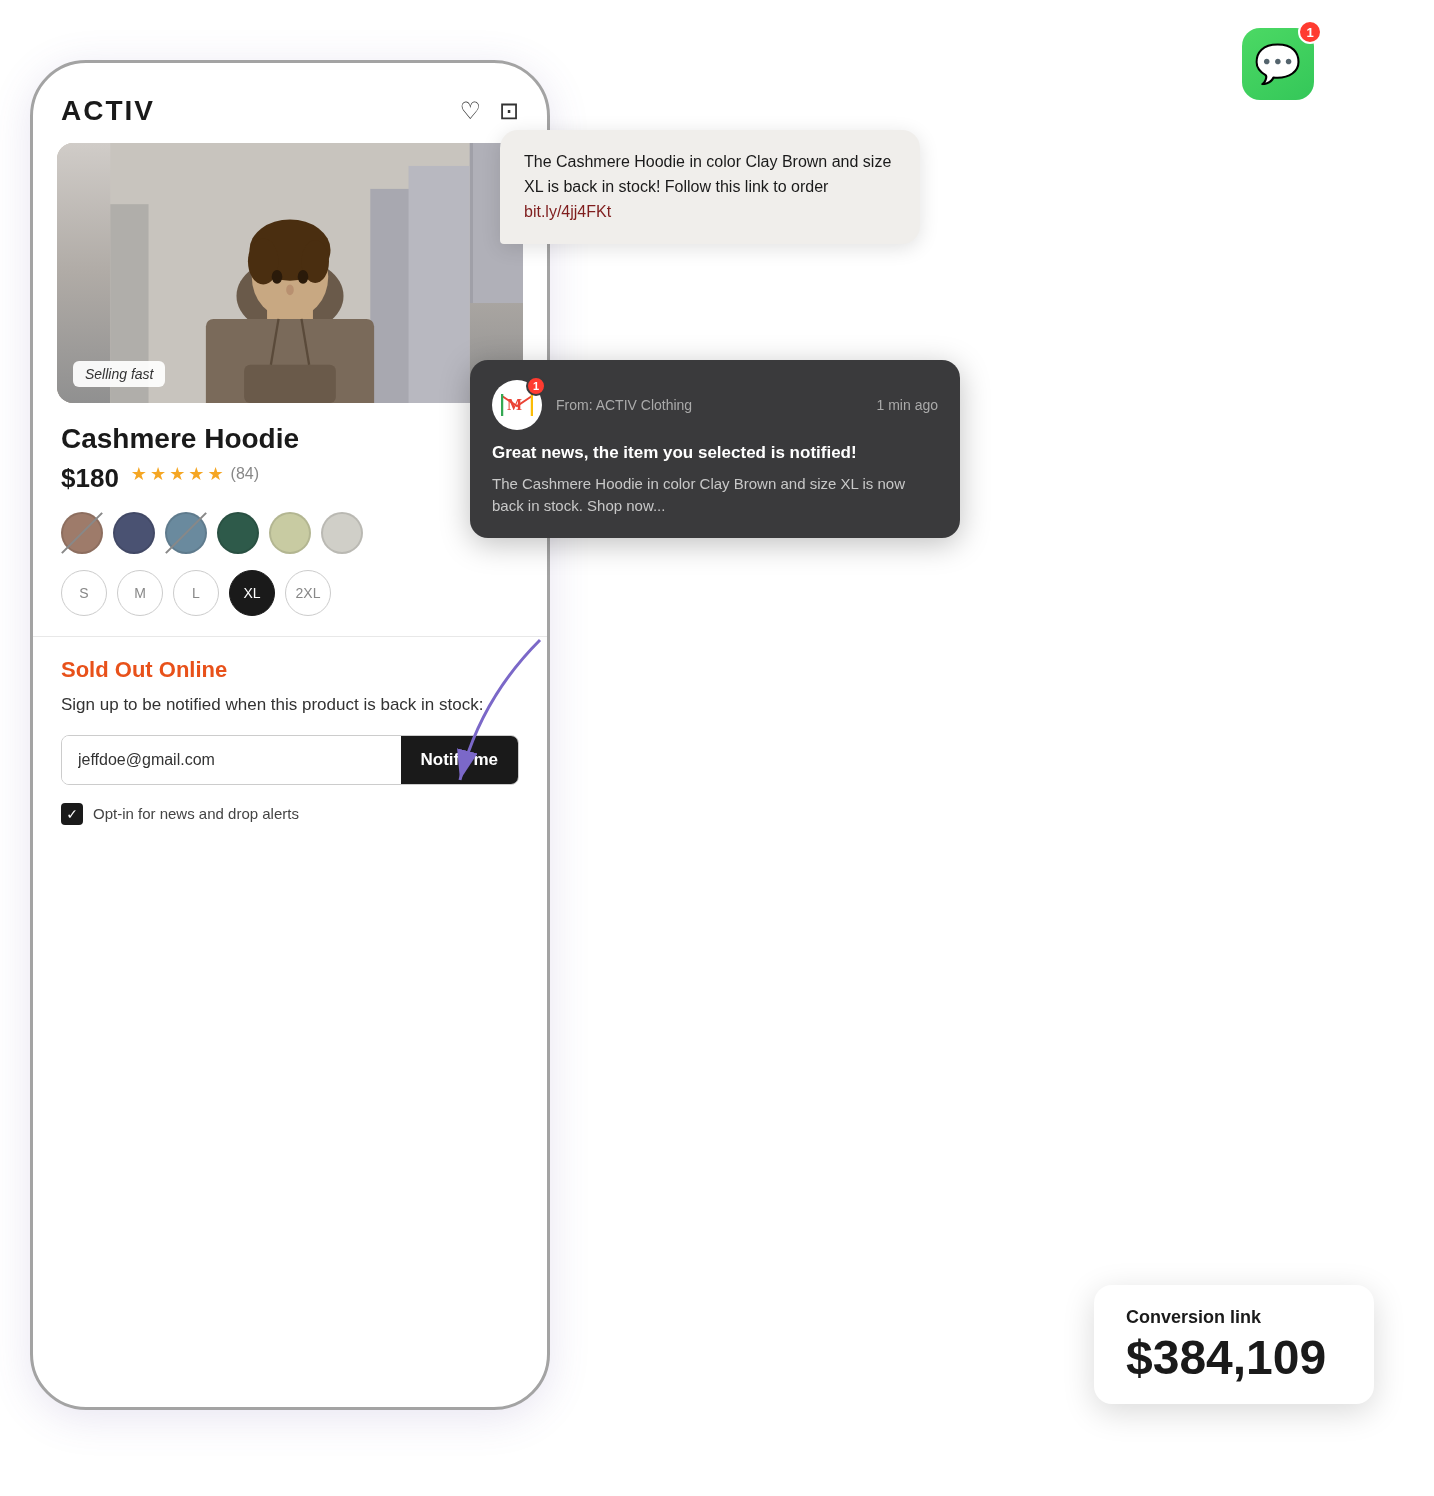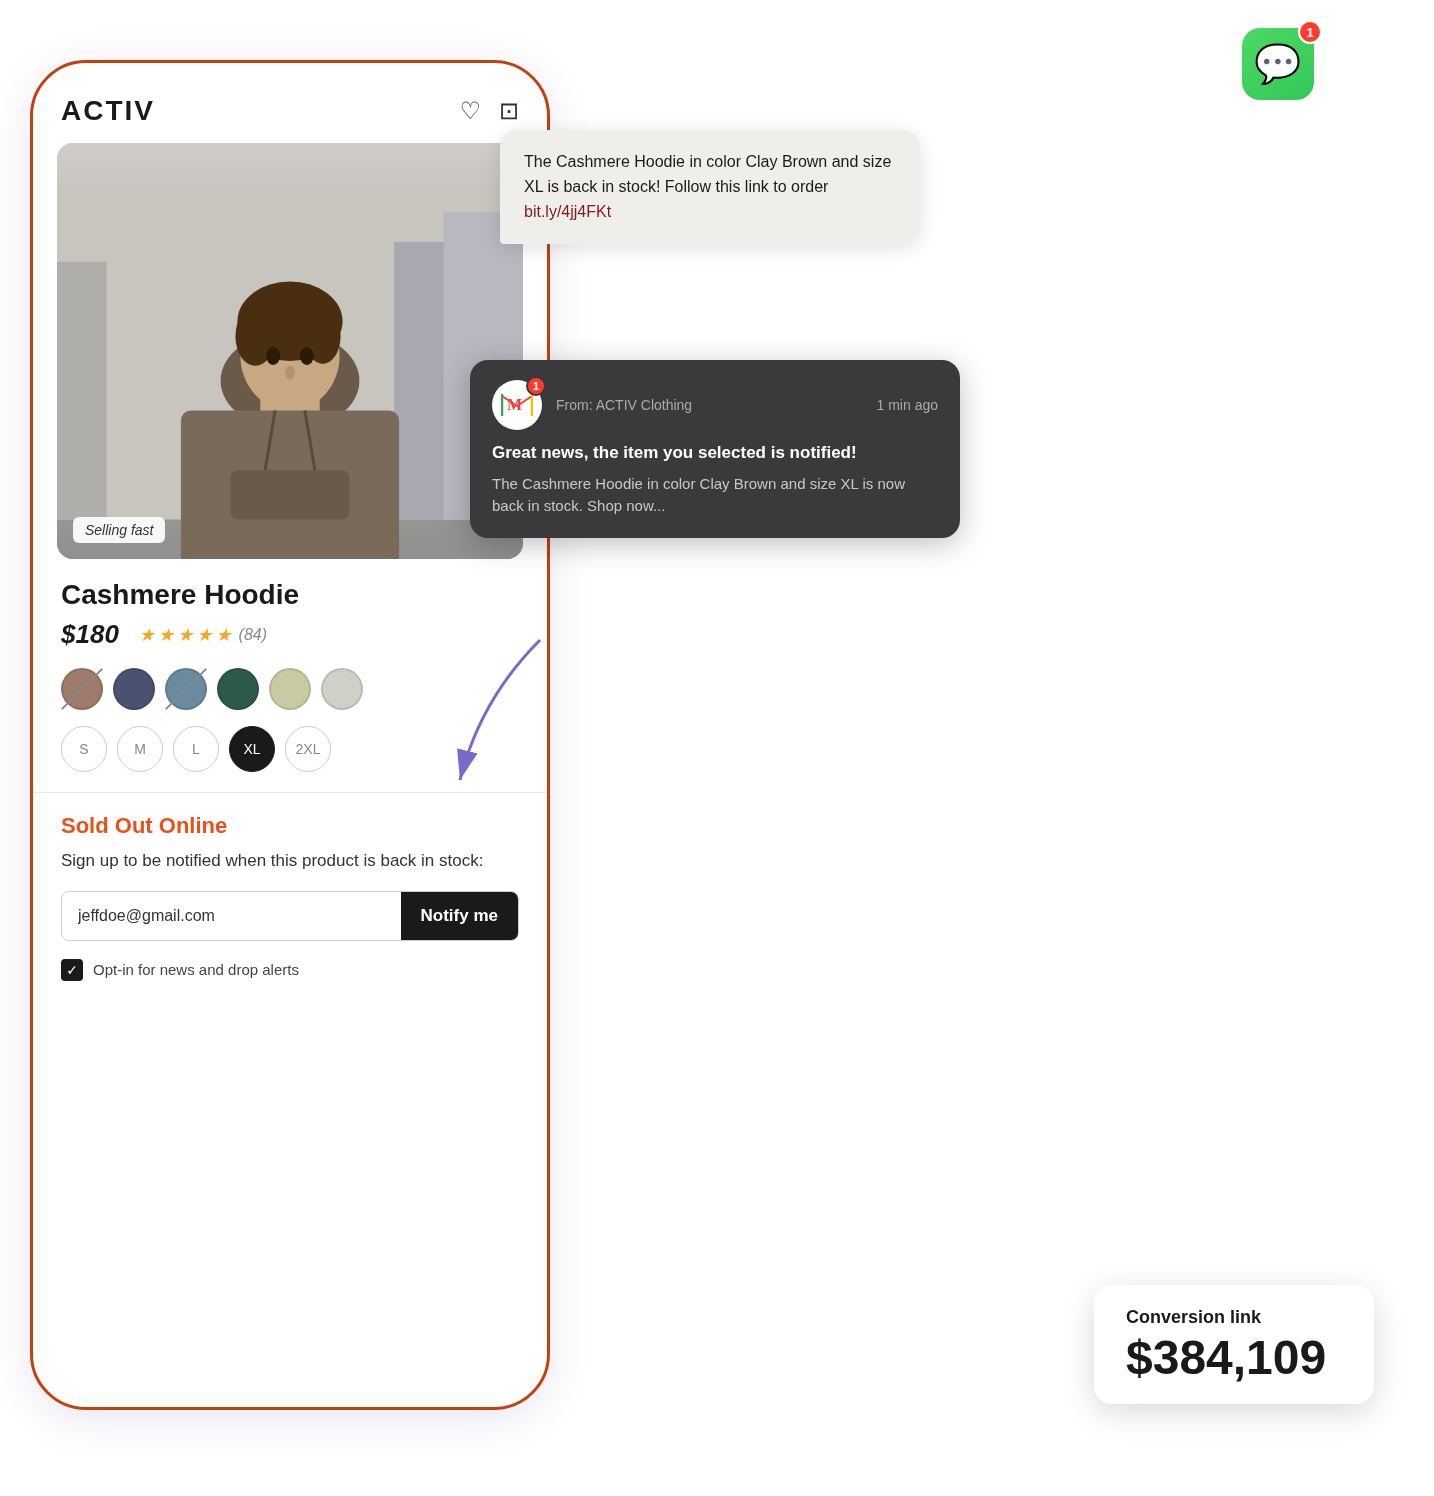--- a/index.html
+++ b/index.html
@@ -14,21 +14,21 @@
 
     
     .phone-container {
       position: absolute;
       left: 30px;
       top: 60px;
       width: 520px;
       height: 1350px;
       background: #ffffff;
       border-radius: 56px;
-      border: 3px solid #c2410c;
+      border: 3px solid #a3a3a3;
       box-shadow: 0 8px 40px rgba(100,80,160,0.15);
       overflow: hidden;
       z-index: 2;
     }
 
     .phone-inner {
       padding: 20px 0 30px 0;
       height: 100%;
       overflow: hidden;
     }
@@ -58,21 +58,21 @@
       font-size: 24px;
       color: #333;
     }
 
     
     .product-image-container {
       margin: 8px 24px 0 24px;
       border-radius: 16px;
       overflow: hidden;
       position: relative;
-      height: 416px;
+      height: 260px;
       background: linear-gradient(160deg, #c8bfb0 0%, #9e9080 40%, #7a6f64 100%);
     }
 
     
     .city-bg {
       position: absolute;
       top: 0; left: 0; right: 0; bottom: 0;
       background: linear-gradient(180deg, #d0ccc8 0%, #b0aba6 50%, #909090 100%);
       z-index: 0;
     }
@@ -118,24 +118,23 @@
 
     .product-name {
       font-size: 28px;
       font-weight: 700;
       color: #1a1a1a;
       margin-bottom: 8px;
     }
 
     .product-price-row {
       display: flex;
-      align-items: center;
-      gap: 20px;
+      align-items: flex-start;
+      gap: 12px;
       margin-bottom: 18px;
-      font-style: italic;
     }
 
     .product-price {
       font-size: 26px;
       font-weight: 700;
       color: #1a1a1a;
     }
 
     .stars {
       display: flex;

